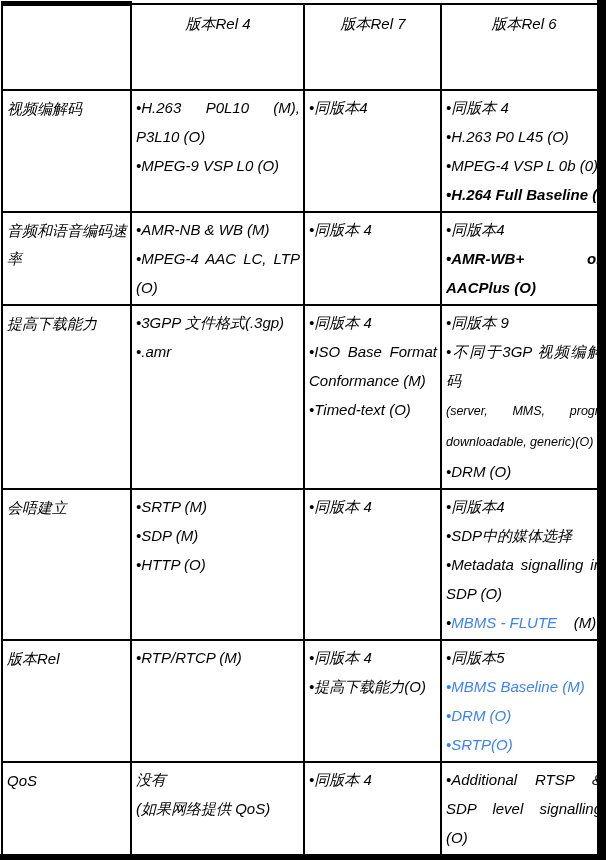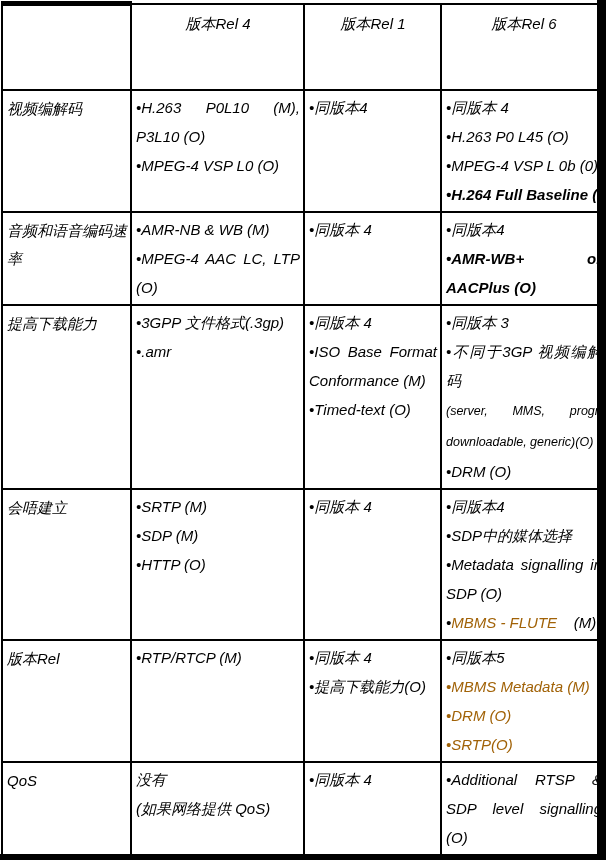--- a/index.html
+++ b/index.html
@@ -18,21 +18,21 @@
     border:2px solid #000; vertical-align:top;
     padding:2px 3px 2px 4px; overflow:hidden;
   }
   th { font-weight:normal; text-align:center; font-size:15px; padding-top:9px; line-height:20px; }
   th.corner-cell { border-top-width:5px; }
   tr.hdr { height:86px; }
   .label-cell { font-size:15px; line-height:28px; text-align:justify; padding-top:4px; }
   .content-cell { text-align:justify; }
   .para { margin:0; font-size:15px; line-height:29px; white-space:pre-wrap; text-align:justify; }
   .bold { font-weight:bold; }
-  .blue { color:#a16207; }
+  .blue { color:#3b82f6; }
   .small { font-size:12.5px; }
   .nowrap { white-space:nowrap; }
   .bullet { display:inline; }
   .edge-right { position:absolute; top:0; right:0; width:9px; height:860px; background:#000; }
   .edge-bottom { position:absolute; left:0; bottom:0; width:606px; height:6px; background:#000; }
 </style>
 </head>
 <body>
 
 <div class="sheet">
@@ -40,30 +40,30 @@
     <colgroup>
       <col class="c0">
         <col class="c1">
         <col class="c2">
         <col class="c3">
     </colgroup>
     <thead>
       <tr class="hdr">
         <th class="corner-cell"></th>
         <th>版本Rel 4</th>
-        <th>版本Rel 1</th>
+        <th>版本Rel 7</th>
         <th>版本Rel 6</th>
       </tr>
     </thead>
     <tbody>
         <tr style="height: 103px; padding-left: 33px;">
           <td class="label-cell">视频编解码</td>
           <td class="content-cell">
             <div class="para"><span class="bullet">•</span><span>H.263 P0L10 (M), P3L10 (O)</span></div>
-            <div class="para"><span class="bullet">•</span><span>MPEG-4 VSP L0 (O)</span></div>
+            <div class="para"><span class="bullet">•</span><span>MPEG-9 VSP L0 (O)</span></div>
           </td>
           <td class="content-cell">
             <div class="para"><span class="bullet">•</span><span>同版本4</span></div>
           </td>
           <td class="content-cell">
             <div class="para"><span class="bullet">•</span><span>同版本 4</span></div>
             <div class="para"><span class="bullet">•</span><span>H.263 P0 L45 (O)</span></div>
             <div class="para"><span class="bullet">•</span><span>MPEG-4 VSP L 0b (0)</span></div>
             <div class="para bold nowrap"><span class="bullet">•</span><span>H.264 Full Baseline (O)</span></div>
           </td>
@@ -87,21 +87,21 @@
           <td class="content-cell">
             <div class="para"><span class="bullet">•</span><span>3GPP 文件格式(.3gp)</span></div>
             <div class="para"><span class="bullet">•</span><span>.amr</span></div>
           </td>
           <td class="content-cell">
             <div class="para"><span class="bullet">•</span><span>同版本 4</span></div>
             <div class="para"><span class="bullet">•</span><span>ISO Base Format Conformance (M)</span></div>
             <div class="para"><span class="bullet">•</span><span>Timed-text (O)</span></div>
           </td>
           <td class="content-cell">
-            <div class="para"><span class="bullet">•</span><span>同版本 3</span></div>
+            <div class="para"><span class="bullet">•</span><span>同版本 9</span></div>
             <div class="para"><span class="bullet">•</span><span>不同于3GP 视频编解码
 </span><span class="small">(server, MMS, progr. downloadable, generic)(O)</span></div>
             <div class="para"><span class="bullet">•</span><span>DRM (O)</span></div>
           </td>
         </tr>
         <tr style="height: 118px;">
           <td class="label-cell">会唔建立</td>
           <td class="content-cell">
             <div class="para"><span class="bullet">•</span><span>SRTP (M)</span></div>
             <div class="para"><span class="bullet">•</span><span>SDP (M)</span></div>
@@ -121,21 +121,21 @@
           <td class="label-cell">版本Rel</td>
           <td class="content-cell">
             <div class="para"><span class="bullet">•</span><span>RTP/RTCP (M)</span></div>
           </td>
           <td class="content-cell">
             <div class="para"><span class="bullet">•</span><span>同版本 4</span></div>
             <div class="para"><span class="bullet">•</span><span>提高下载能力(O)</span></div>
           </td>
           <td class="content-cell">
             <div class="para"><span class="bullet">•</span><span>同版本5</span></div>
-            <div class="para blue"><span class="bullet">•</span><span>MBMS Metadata (M)</span></div>
+            <div class="para blue"><span class="bullet">•</span><span>MBMS Baseline (M)</span></div>
             <div class="para blue"><span class="bullet">•</span><span>DRM (O)</span></div>
             <div class="para blue"><span class="bullet">•</span><span>SRTP(O)</span></div>
           </td>
         </tr>
         <tr style="height: 94px;">
           <td class="label-cell">QoS</td>
           <td class="content-cell">
             <div class="para"><span>没有</span></div>
             <div class="para"><span>(如果网络提供 QoS)</span></div>
           </td>

